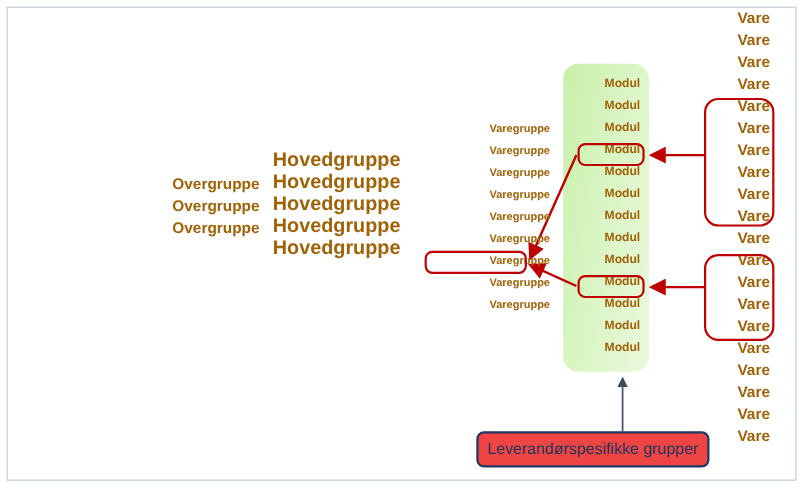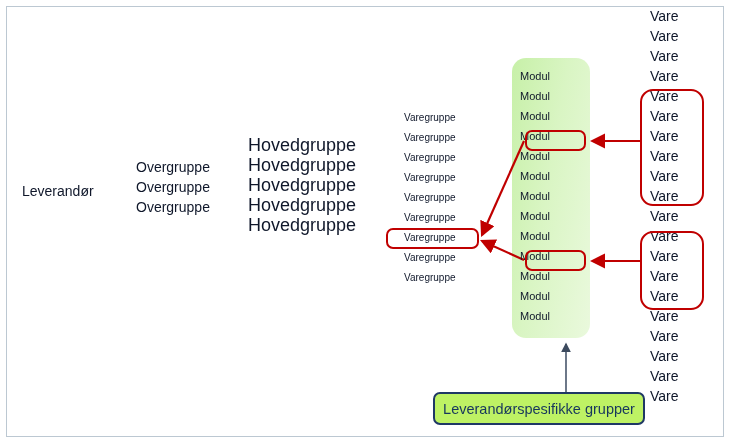--- a/index.html
+++ b/index.html
@@ -33,23 +33,23 @@
     top: 58px;
     width: 78px;
     height: 280px;
     border-radius: 14px;
     background: linear-gradient(100deg, #c7f0a8 0%, #d9f5c3 45%, #eaf9dd 100%);
   }
 
   
   .col {
     position: absolute;
-    color: #0f172a;
-    font-weight: normal;
-    text-align: left;
+    color: #a16207;
+    font-weight: bold;
+    text-align: right;
     white-space: nowrap;
   }
   .col .row {
     line-height: 20px;
     height: 20px;
     position: relative;
   }
 
   .col-leverandor {
     left: 22px;
@@ -112,21 +112,21 @@
 
   
   .callout {
     position: absolute;
     left: 433px;
     top: 392px;
     width: 212px;
     height: 33px;
     border: 2px solid #1f3864;
     border-radius: 7px;
-    background: #bef264;
+    background: #ef4444;
     color: #17365d;
     font-size: 14.5px;
     display: flex;
     align-items: center;
     justify-content: center;
     box-sizing: border-box;
   }
 </style>
 </head>
 <body>
@@ -150,23 +150,20 @@
 
     <path d="M 524 260 L 482 241" stroke="#c00000" stroke-width="2.2" fill="none" marker-end="url(#arrow-red)"></path>
 
     <path d="M 640 141 L 592 141" stroke="#c00000" stroke-width="2.2" fill="none" marker-end="url(#arrow-red)"></path>
 
     <path d="M 640 261 L 592 261" stroke="#c00000" stroke-width="2.2" fill="none" marker-end="url(#arrow-red)"></path>
 
     <path d="M 566 392 L 566 344" stroke="#48566b" stroke-width="1.6" fill="none" marker-end="url(#arrow-navy)"></path>
   </svg>
 
-  <div class="col col-leverandor">
-    <div class="row">Leverandør</div>
-  </div>
 
   <div class="col col-overgruppe">
     <div class="row">Overgruppe</div>
     <div class="row">Overgruppe</div>
     <div class="row">Overgruppe</div>
   </div>
 
   <div class="col col-hovedgruppe">
     <div class="row">Hovedgruppe</div>
     <div class="row">Hovedgruppe</div>

